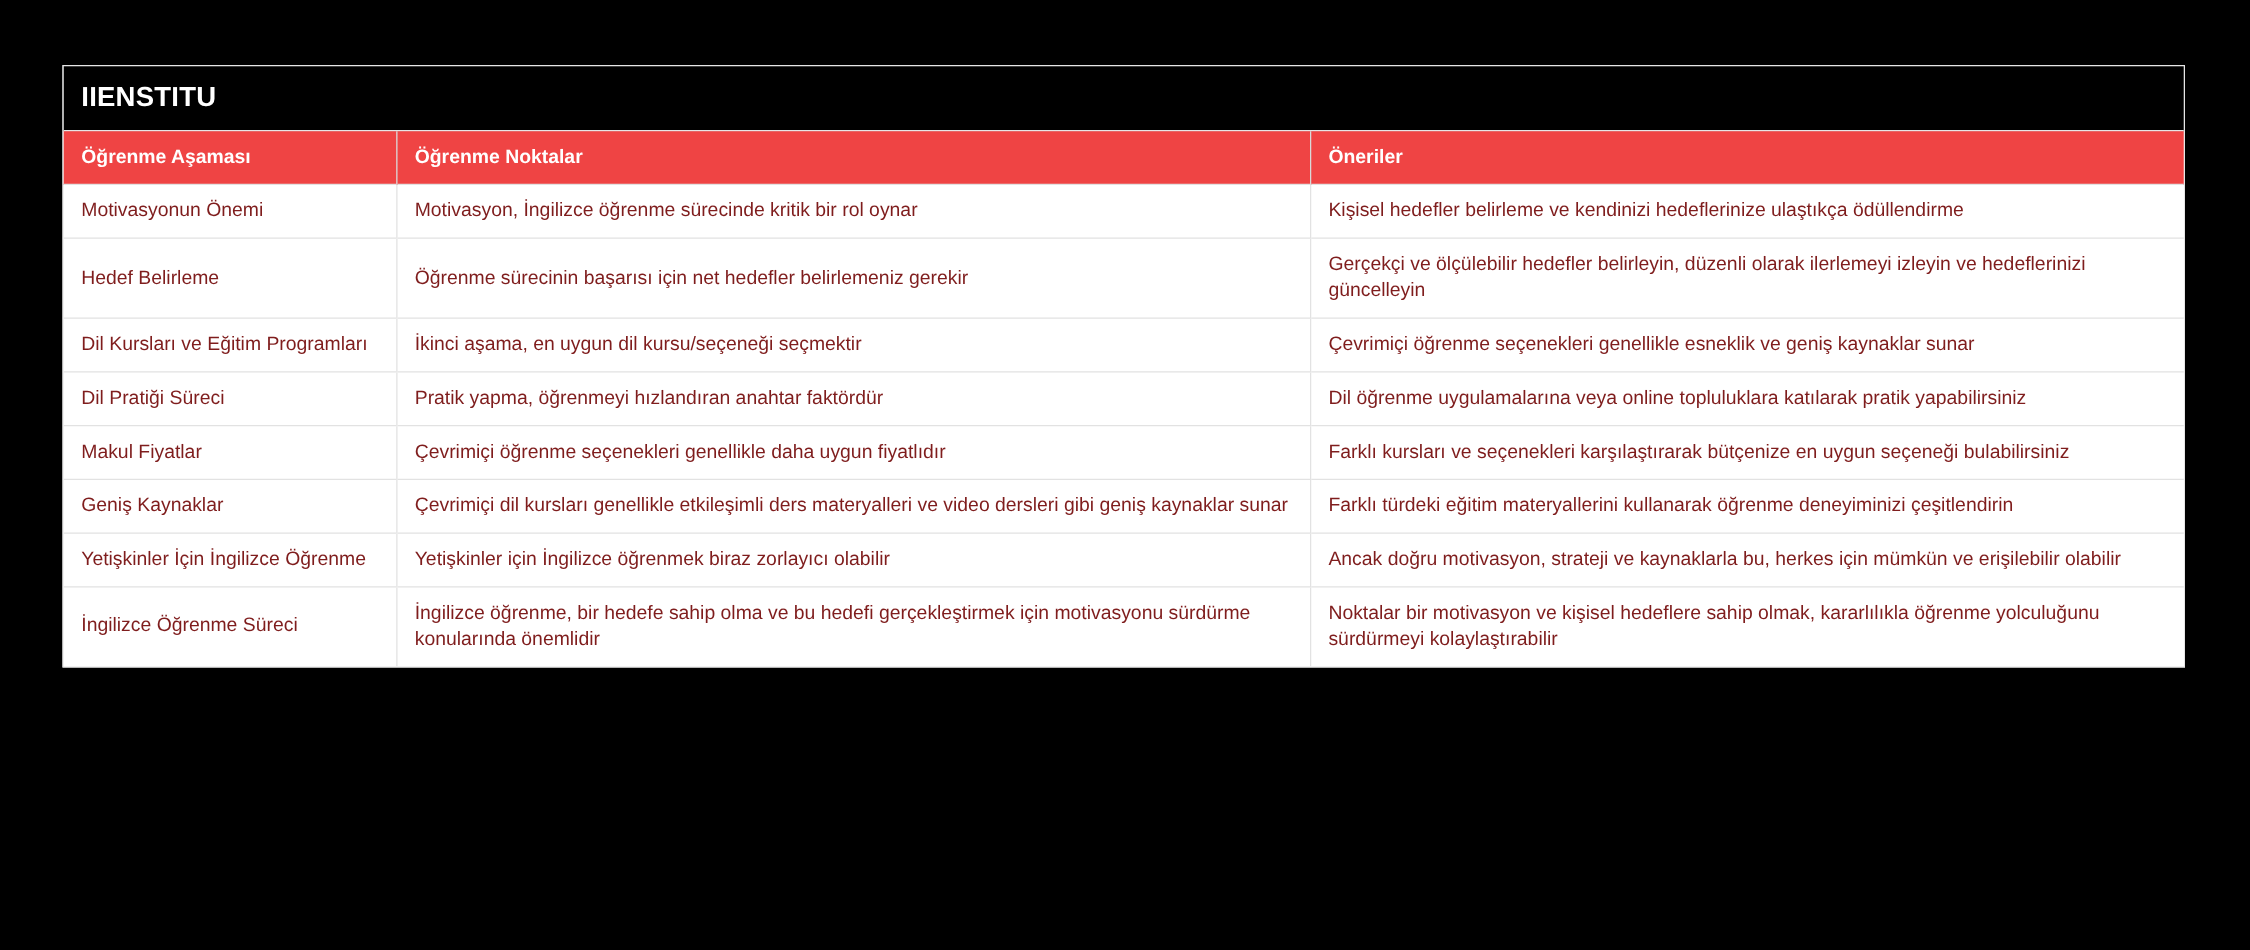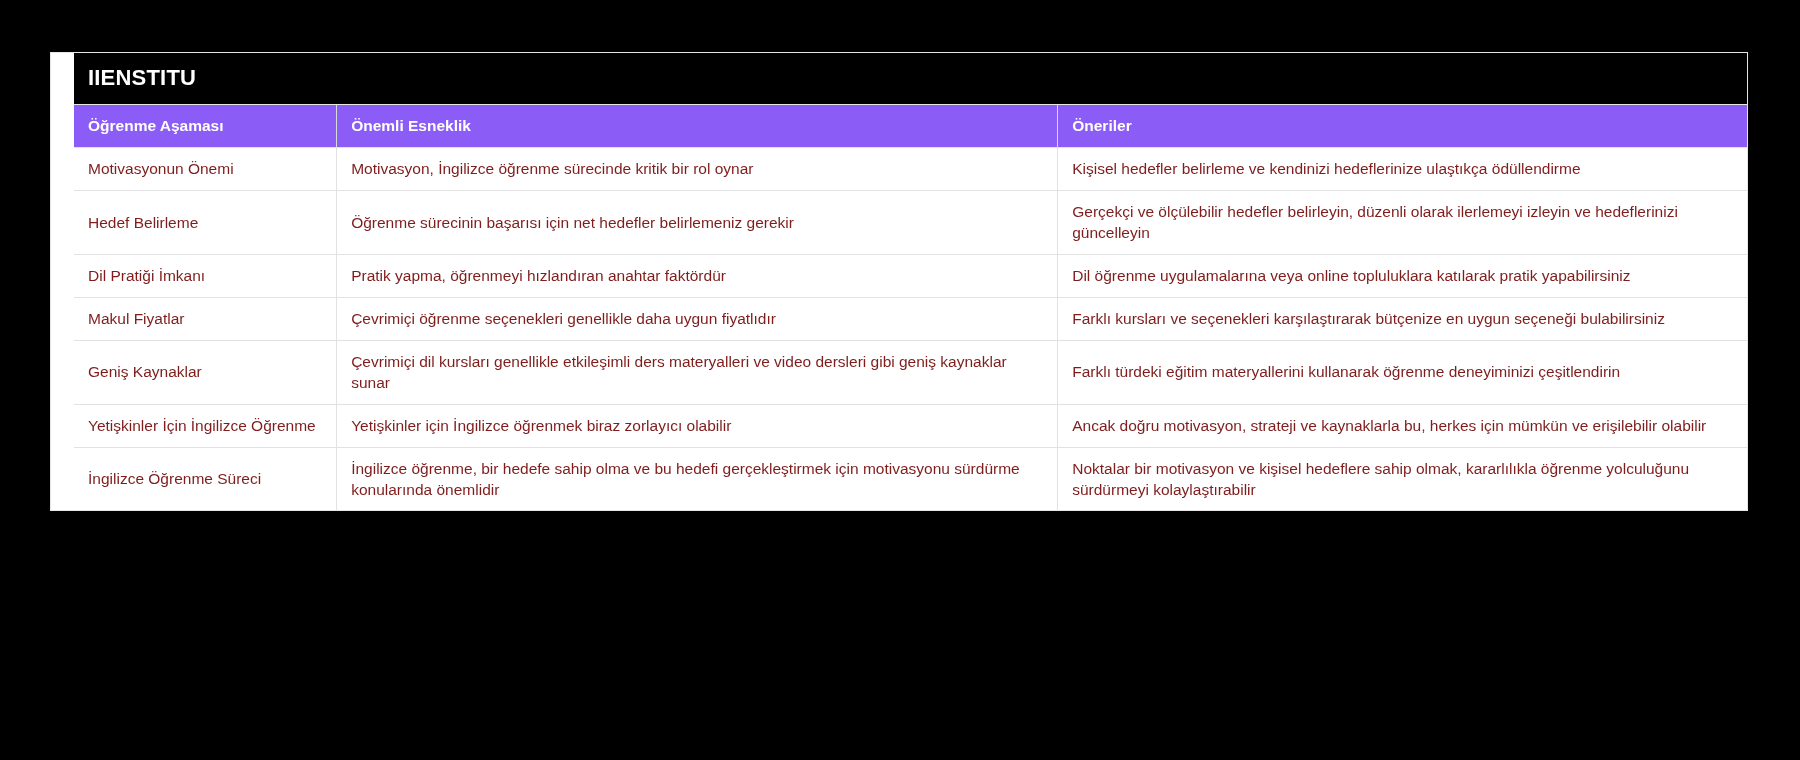--- a/index.html
+++ b/index.html
@@ -8,41 +8,40 @@
     background: #000000;
     overflow: hidden;
     font-family: "Liberation Sans", sans-serif;
   }
   .card {
     position: absolute;
     left: 50px; top: 52px;
     width: 1698px;
     background: #ffffff;
     border: 1px solid #e6e6e6;
-    padding-left: 23px;
   }
   .title-bar {
     background: #000000;
     color: #ffffff;
     font-size: 22px;
     font-weight: 700;
     padding: 12px 14px 13px 14px;
     border-bottom: 1px solid #e6e6e6;
     letter-spacing: 0.2px;
   }
   table.data-table {
     width: 100%;
     border-collapse: collapse;
     table-layout: fixed;
   }
   col.c1 { width: 15.7%; }
   col.c2 { width: 43.1%; }
   col.c3 { width: 41.2%; }
   table.data-table th {
-    background: #8b5cf6;
+    background: #ef4444;
     color: #ffffff;
     font-size: 15.5px;
     font-weight: 700;
     text-align: left;
     padding: 12px 14px;
     border-right: 1px solid #d9d9d9;
     vertical-align: middle;
   }
   table.data-table th:last-child { border-right: none; }
   table.data-table td {
@@ -67,37 +66,42 @@
   </div>
   <table class="data-table">
     <colgroup>
         <col class="c1">
         <col class="c2">
         <col class="c3">
       </colgroup>
     <thead>
       <tr>
         <th>Öğrenme Aşaması</th>
-        <th>Önemli Esneklik</th>
+        <th>Öğrenme Noktalar</th>
         <th>Öneriler</th>
       </tr>
     </thead>
     <tbody>
       <tr>
         <td>Motivasyonun Önemi</td>
         <td>Motivasyon, İngilizce öğrenme sürecinde kritik bir rol oynar</td>
         <td>Kişisel hedefler belirleme ve kendinizi hedeflerinize ulaştıkça ödüllendirme</td>
       </tr>
       <tr>
         <td>Hedef Belirleme</td>
         <td>Öğrenme sürecinin başarısı için net hedefler belirlemeniz gerekir</td>
         <td>Gerçekçi ve ölçülebilir hedefler belirleyin, düzenli olarak ilerlemeyi izleyin ve hedeflerinizi güncelleyin</td>
       </tr>
       <tr>
-        <td>Dil Pratiği İmkanı</td>
+        <td>Dil Kursları ve Eğitim Programları</td>
+        <td>İkinci aşama, en uygun dil kursu/seçeneği seçmektir</td>
+        <td>Çevrimiçi öğrenme seçenekleri genellikle esneklik ve geniş kaynaklar sunar</td>
+      </tr>
+      <tr>
+        <td>Dil Pratiği Süreci</td>
         <td>Pratik yapma, öğrenmeyi hızlandıran anahtar faktördür</td>
         <td>Dil öğrenme uygulamalarına veya online topluluklara katılarak pratik yapabilirsiniz</td>
       </tr>
       <tr>
         <td>Makul Fiyatlar</td>
         <td>Çevrimiçi öğrenme seçenekleri genellikle daha uygun fiyatlıdır</td>
         <td>Farklı kursları ve seçenekleri karşılaştırarak bütçenize en uygun seçeneği bulabilirsiniz</td>
       </tr>
       <tr>
         <td>Geniş Kaynaklar</td>

